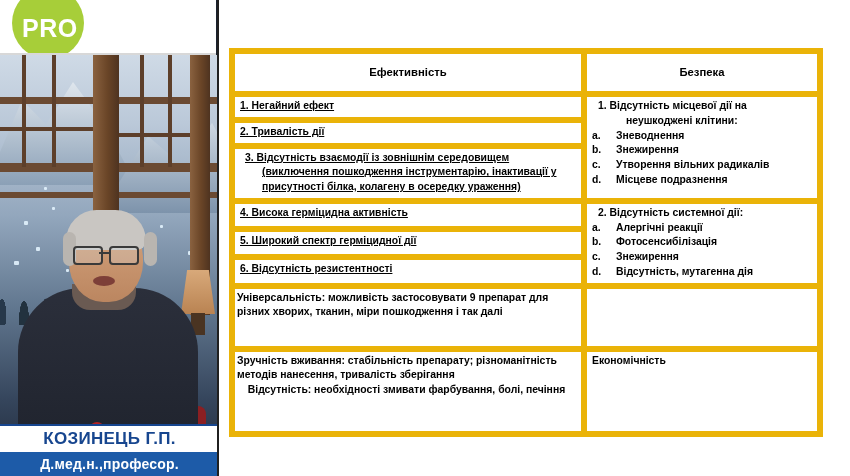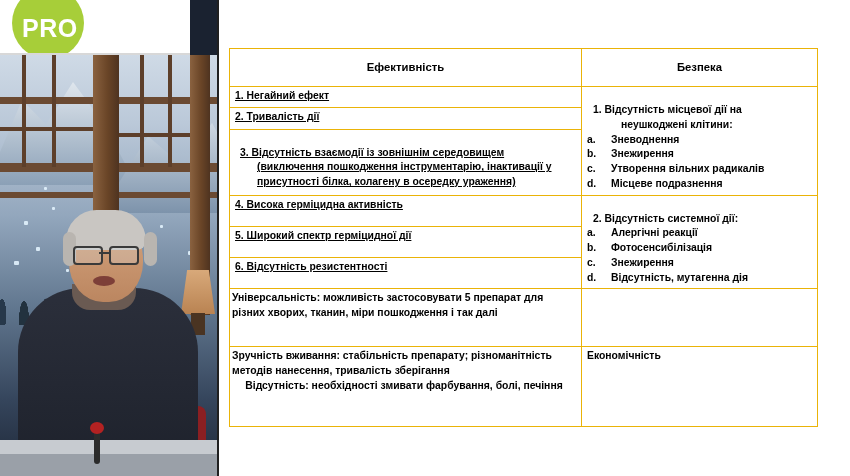--- a/index.html
+++ b/index.html
@@ -9,21 +9,21 @@
     font-family:"Liberation Sans","DejaVu Sans",sans-serif;
   }
   .slide{position:relative;width:850px;height:476px;background:#fff;}
 
   
   .video-panel{
     position:absolute;left:0;top:0;width:219px;height:476px;
     background:#1a2230;overflow:hidden;
   }
   .logo-bar{
-    position:absolute;left:0;top:0;width:190px;height:55px;background:#ffffff;
+    position:absolute;left:0;top:0;width:216px;height:55px;background:#ffffff;
     z-index:6;overflow:hidden;
   }
   .logo-circle{
     position:absolute;left:12px;top:-13px;width:72px;height:72px;border-radius:50%;
     background:#a7ce39;
   }
   .logo-pro{
     position:absolute;left:22px;top:14px;font-size:25px;font-weight:bold;
     color:#ffffff;letter-spacing:.5px;z-index:2;
   }
@@ -127,32 +127,32 @@
     font-size:18.5px;font-weight:bold;color:#1d2a8c;letter-spacing:0px;
     white-space:nowrap;
   }
 
   table.req{
     position:absolute;left:10px;top:48px;width:588px;
     border-collapse:collapse;table-layout:fixed;
     background:#fff;
   }
   table.req td,table.req th{
-    border:1px solid #eab308;
+    border:6px solid #eab308;
     vertical-align:top;padding:2px 5px 3px 5px;
     font-size:10.4px;font-weight:bold;color:#000000;line-height:1.42;
   }
   table.req th{
     text-align:center;font-size:11.3px;font-weight:bold;height:32px;vertical-align:middle;
   }
   .col-a{width:352px;}
   .col-b{width:236px;}
   .pad-l{padding-left:7px;text-decoration:underline;}
   .sub{padding-left:22px;display:block;}
-  .hang{padding-left:16px;text-indent:-11px;display:block;margin-top:14px;}
+  .hang{padding-left:16px;text-indent:-11px;display:block;}
   .lettered{display:flex;}
   .lettered .lt{width:24px;flex:0 0 24px;}
   .lettered .tx{flex:1 1 auto;}
   .cell-tall{height:74px;}
   .cell-mid{height:52px;}
 </style>
 </head>
 <body>
 
 <div class="slide">
@@ -205,20 +205,24 @@
       <div class="glass" style="left:73px;"></div>
       <div class="glass" style="left:109px;"></div>
       <div class="glass-bridge"></div>
       <div class="mouth"></div>
       <div class="table"></div>
       <div class="table-front"></div>
       <div class="mic"></div>
       <div class="mic-head"></div>
     </div>
 
+    <div class="name-wrap">
+      <div class="name-main">КОЗИНЕЦЬ Г.П.</div>
+      <div class="name-sub">Д.мед.н.,професор.</div>
+    </div>
 
     <div class="logo-bar">
       <div class="logo-circle"></div>
       <div class="logo-pro">PRO</div>
       <div class="logo-rule"></div>
     </div>
   </div>
   <div class="panel-border"></div>
 
   <div class="content">
@@ -294,21 +298,21 @@
 
       <tr>
         <td class="pad-l">5. Широкий спектр герміцидної дії</td>
       </tr>
 
       <tr>
         <td class="pad-l">6. Відсутність резистентності</td>
       </tr>
 
       <tr>
-        <td class="cell-mid" style="padding-left:2px;">Універсальність:  можливість застосовувати 5 препарат для різних хворих, тканин, міри пошкодження і так далі</td>
+        <td class="cell-mid" style="padding-left:2px;">Універсальність:  можливість застосовувати 9 препарат для різних хворих, тканин, міри пошкодження і так далі</td>
         <td></td>
       </tr>
 
       <tr>
         <td class="cell-tall" style="padding-left:2px;margin-left:20px;">
           <span style="display:block;">Зручність вживання:  стабільність препарату; різноманітність методів нанесення, тривалість зберігання</span>
           <span style="display:block;text-align:center;"> Відсутність: необхідності змивати фарбування, болі, печіння</span>
         </td>
         <td>Економічність</td>
       </tr>

